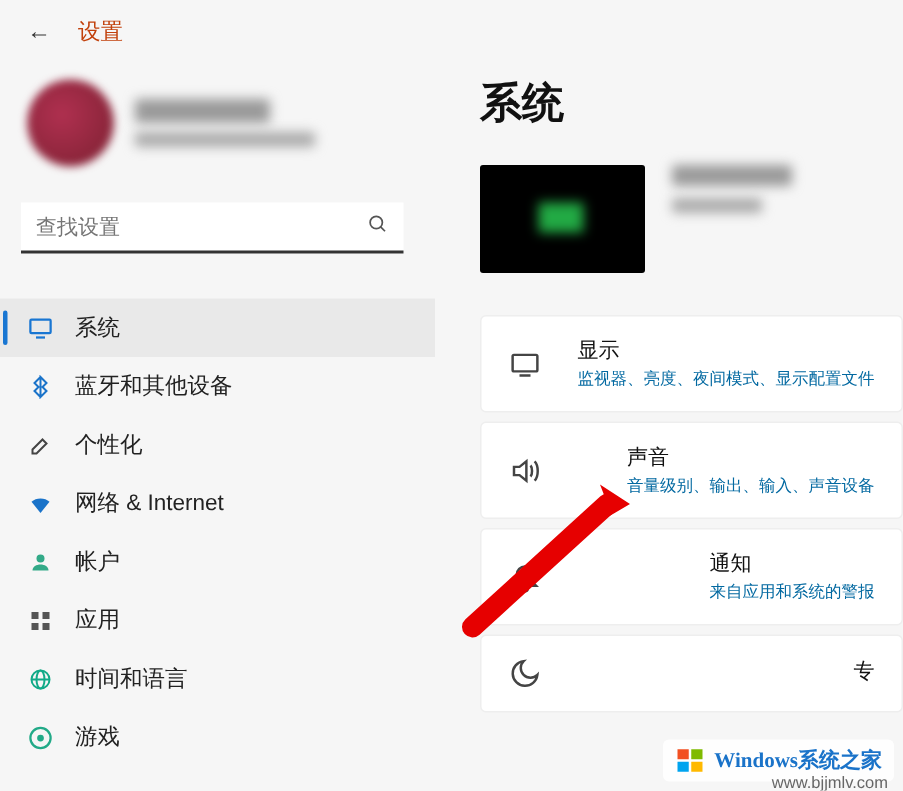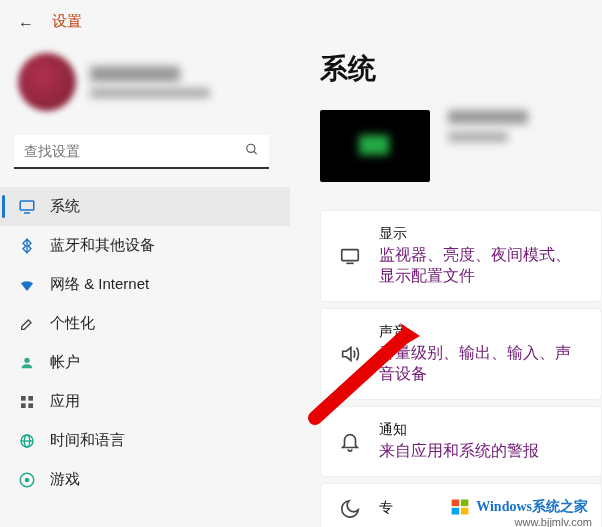--- a/index.html
+++ b/index.html
@@ -26,21 +26,21 @@
   gap: 14px;
 }
 .avatar {
   width: 58px; height: 58px; border-radius: 50%;
   background: radial-gradient(circle at 40% 40%, #b03050, #7a2030);
   filter: blur(3px);
 }
 .profile-text .p1 { font-size: 16px; font-weight: 600; color: #333; filter: blur(4px); width: 90px; height: 16px; background: #999; border-radius: 2px; }
 .profile-text .p2 { margin-top: 6px; font-size: 12px; color: #666; filter: blur(4px); width: 120px; height: 10px; background: #aaa; border-radius: 2px; }
 .search-wrap {
-  margin: 6px 14px 18px;
+  margin: 6px 14px 30px;
   position: relative;
   background: #fff;
   border-bottom: 2px solid #333;
   width: 255px;
 }
 .search-input {
   width: 100%;
   border: none;
   padding: 8px 32px 8px 10px;
   font-size: 14px;
@@ -104,28 +104,29 @@
 .device-text .d2 { margin-top: 8px; width: 60px; height: 10px; background: #aaa; filter: blur(4px); border-radius: 2px; }
 .setting-row {
   background: #fff;
   border: 1px solid #eee;
   border-radius: 4px;
   display: flex;
   align-items: center;
   padding: 14px 18px;
   gap: 18px;
   margin-bottom: 6px;
+  justify-content: space-between;
 }
 .setting-icon {
   width: 22px; height: 22px;
   display: flex; align-items: center; justify-content: center;
   color: #444;
 }
 .setting-text .st-title { font-size: 14px; color: #111; }
-.setting-text .st-sub { font-size: 16px; color: #701a75; margin-top: 2px; }
+.setting-text .st-sub { font-size: 11px; color: #0369a1; margin-top: 2px; }
 .arrow-overlay {
   position: absolute;
   left: 305px; top: 318px;
   pointer-events: none;
 }
 .watermark {
   position: absolute;
   right: 6px; bottom: 6px;
   display: flex;
   align-items: center;
@@ -178,33 +179,33 @@
   <div class="sidebar-item">
     <span class="side-icon">
       <svg width="16" height="16" viewBox="0 0 24 24" fill="#1a73c9">
           <path d="M12 2l6 6-4 4 4 4-6 6V2zm0 0L6 8l4 4-4 4 6 6" fill="none" stroke="#1a73c9" stroke-width="2"></path>
         </svg>
     </span>
     <span>蓝牙和其他设备</span>
   </div>
   <div class="sidebar-item">
     <span class="side-icon">
+      <svg width="16" height="16" viewBox="0 0 24 24" fill="none" stroke="#444" stroke-width="2">
+          <path d="M14 6l4 4-10 10H4v-4L14 6z"></path>
+        </svg>
+    </span>
+    <span>个性化</span>
+  </div>
+  <div class="sidebar-item">
+    <span class="side-icon">
       <svg width="18" height="18" viewBox="0 0 24 24" fill="#1a73c9">
           <path d="M12 20l-8-10c4-4 12-4 16 0l-8 10z"></path>
         </svg>
     </span>
     <span>网络 &amp; Internet</span>
-  </div>
-  <div class="sidebar-item">
-    <span class="side-icon">
-      <svg width="16" height="16" viewBox="0 0 24 24" fill="none" stroke="#444" stroke-width="2">
-          <path d="M14 6l4 4-10 10H4v-4L14 6z"></path>
-        </svg>
-    </span>
-    <span>个性化</span>
   </div>
   <div class="sidebar-item">
     <span class="side-icon">
       <svg width="16" height="16" viewBox="0 0 24 24" fill="#3a8">
           <circle cx="12" cy="8" r="4"></circle>
           <path d="M4 20c0-4 4-6 8-6s8 2 8 6"></path>
         </svg>
     </span>
     <span>帐户</span>
   </div>

